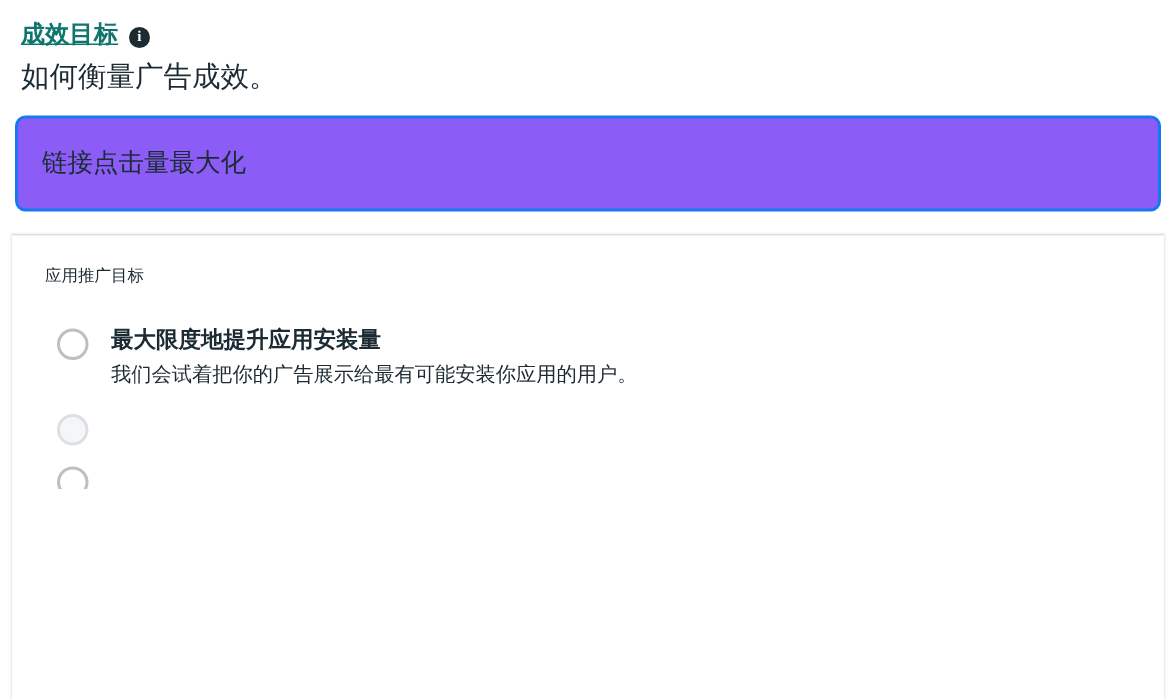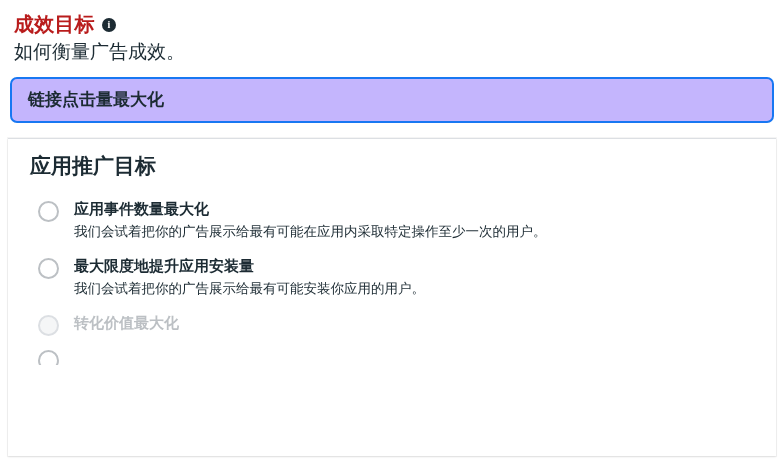--- a/index.html
+++ b/index.html
@@ -26,25 +26,26 @@
   
   .section-head {
     padding: 14px 0 0 14px;
   }
   .section-title-row {
     display: flex;
     align-items: center;
     gap: 7px;
   }
   .section-title {
-    font-size: 20px;
+    font-size: 16px;
     font-weight: bold;
     letter-spacing: 0.2px;
-    color: #b91c1c;
+    color: #0f766e;
     line-height: 20px;
+    text-decoration: underline;
   }
   .info-icon {
     display: inline-flex;
     align-items: center;
     justify-content: center;
     width: 14px;
     height: 14px;
     border-radius: 50%;
     background: #1c2b33;
     color: #ffffff;
@@ -61,49 +62,48 @@
     color: #1c2b33;
     line-height: 18px;
   }
 
   
   .combo-wrap {
     margin: 16px 10px 0 10px;
   }
   .combo {
     box-sizing: border-box;
-    height: 46px;
+    height: 64px;
     border: 2px solid #1877f2;
     border-radius: 7px;
-    background: #c4b5fd;
+    background: #8b5cf6;
     display: flex;
     align-items: center;
     padding: 0 16px;
-    font-weight: bold;
   }
   .combo-value {
     font-size: 17px;
     color: #1c2b33;
     line-height: 22px;
   }
 
   
   .dropdown {
     margin: 15px 8px 0 8px;
     border-top: 1px solid #dcdfe3;
     background: #ffffff;
     box-shadow: 0 1px 2px rgba(0,0,0,0.10), 0 0 0 1px rgba(0,0,0,0.04);
     padding-top: 16px;
     height: 318px;
     box-sizing: border-box;
     overflow: hidden;
   }
   .group-title {
-    font-size: 21px;
-    font-weight: bold;
+    font-size: 11px;
+    font-weight: normal;
     color: #1c2b33;
     padding: 0 0 0 22px;
     line-height: 22px;
   }
 
   .option-list {
     margin-top: 14px;
   }
   .option {
     display: flex;
@@ -169,40 +169,32 @@
     <div class="combo">
       <span class="combo-value">链接点击量最大化</span>
     </div>
   </div>
 
   <div class="dropdown">
     <div class="group-title">应用推广目标</div>
 
     <div class="option-list">
 
-      <div class="option">
-        <span class="radio"></span>
-        <span class="option-text">
-          <span class="option-label">应用事件数量最大化</span>
-          <span class="option-desc" style="display:block">我们会试着把你的广告展示给最有可能在应用内采取特定操作至少一次的用户。</span>
-        </span>
-      </div>
 
       <div class="option">
         <span class="radio"></span>
         <span class="option-text">
           <span class="option-label">最大限度地提升应用安装量</span>
           <span class="option-desc" style="display:block">我们会试着把你的广告展示给最有可能安装你应用的用户。</span>
         </span>
       </div>
 
       <div class="option disabled">
         <span class="radio"></span>
         <span class="option-text">
-          <span class="option-label">转化价值最大化</span>
         </span>
       </div>
 
       <div class="option option-partial">
         <span class="radio"></span>
         <span class="option-text"></span>
       </div>
 
     </div>
   </div>

